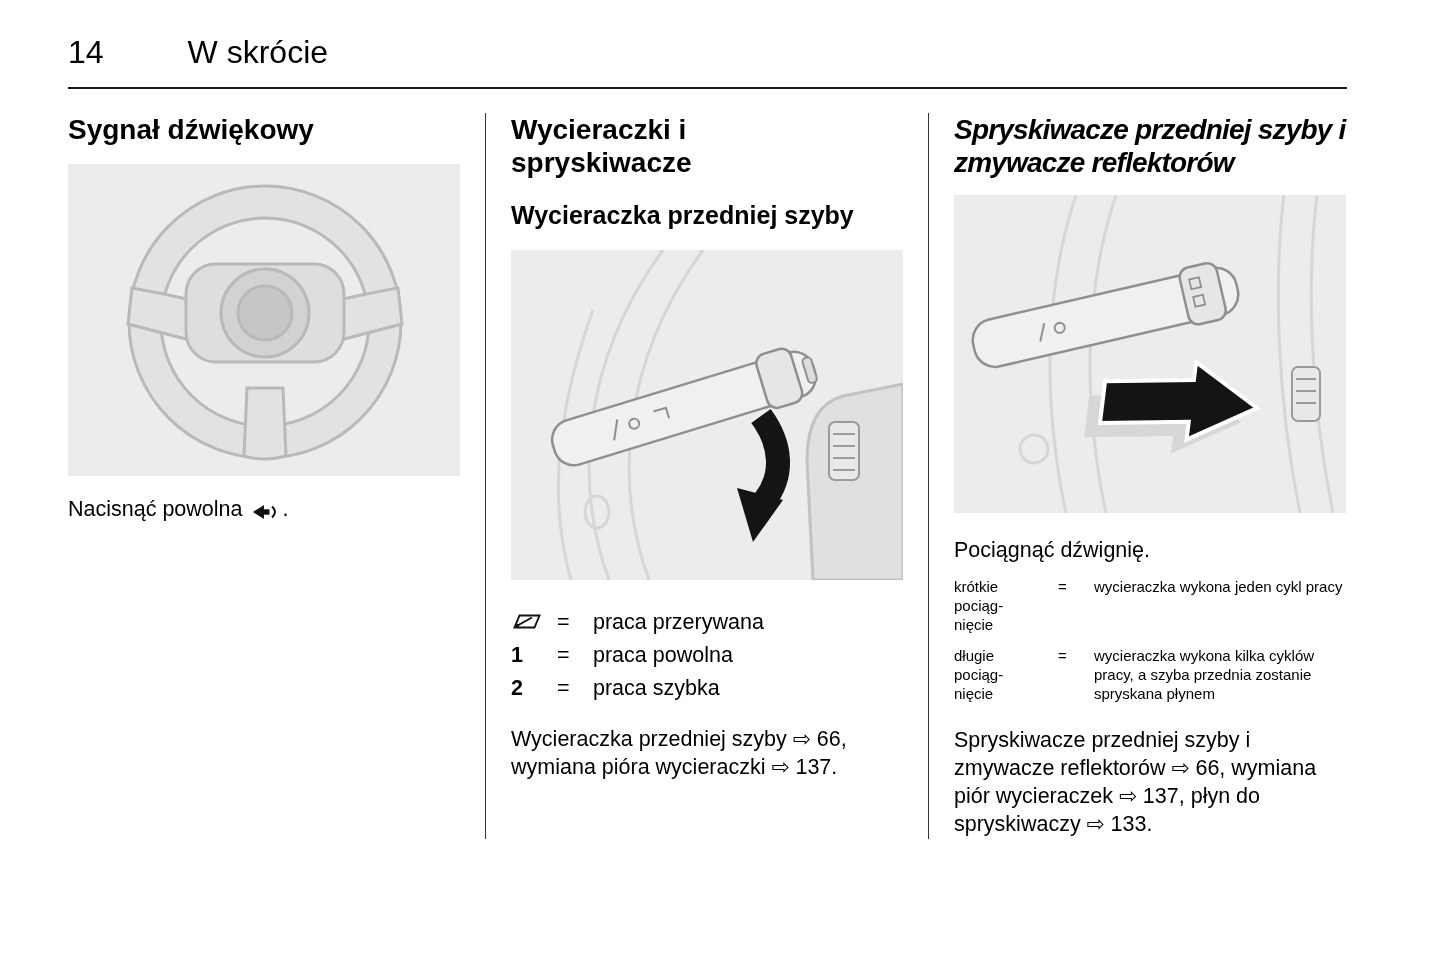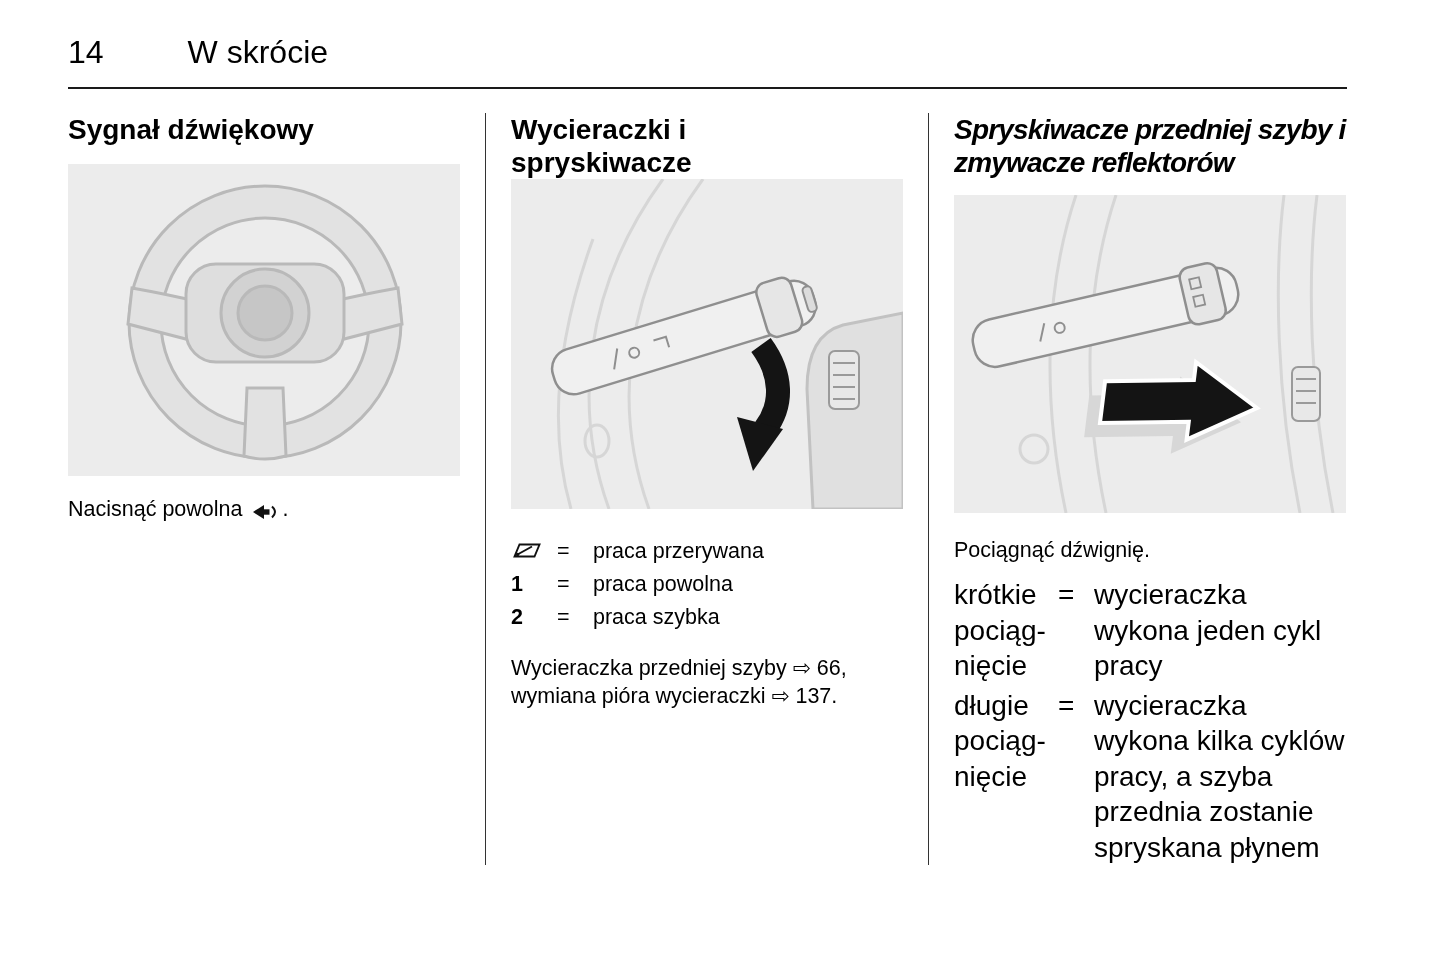--- a/index.html
+++ b/index.html
@@ -39,21 +39,21 @@
 
   .legend { margin-top:28px; font-size:21.5px; }
   .lg-row { display:flex; align-items:baseline; line-height:1.25; margin-bottom:6px; }
   .lg-sym { width:46px; flex:0 0 46px; font-weight:700; }
   .lg-sym svg { position:relative; top:3px; }
   .lg-eq { width:36px; flex:0 0 36px; }
   .lg-txt { flex:1; }
 
   p.body-text { margin-top:24px; font-size:21.5px; line-height:1.3; }
 
-  .def-table { margin-top:12px; display:grid; grid-template-columns:104px 36px 1fr; row-gap:4px; font-size:28px; }
+  .def-table { margin-top:12px; display:grid; grid-template-columns:104px 36px 1fr; row-gap:12px; font-size:15px; }
   .def-term { white-space:pre-line; line-height:1.27; }
   .def-eq { line-height:1.27; }
   .def-desc { line-height:1.27; }
 
   .lead { margin-top:24px; font-size:21.5px; line-height:1.3; }
 </style>
 </head>
 <body>
 
 <div class="page">
@@ -94,20 +94,21 @@
         </span>
         <span>.</span>
       </div>
     </section>
 
     <div class="divider"></div>
 
     <section class="col col2">
       <h2 class="heading">Wycieraczki i
 spryskiwacze</h2>
+      <h3 class="subheading">Wycieraczka przedniej szyby</h3>
 
       <svg class="illustration" width="392" height="330" viewBox="0 0 392 330" xmlns="http://www.w3.org/2000/svg">
         <rect width="392" height="330" fill="#ececec"></rect>
         <g fill="none" stroke="#d6d6d6" stroke-width="3">
           <path d="M60 330 C 40 260 42 170 82 60"></path>
           <path d="M98 330 C 62 230 72 110 152 0"></path>
           <path d="M138 330 C 102 230 112 110 192 0"></path>
           <ellipse cx="86" cy="262" rx="12" ry="16"></ellipse>
         </g>
         <path d="M302 330 L 296 210 Q 296 156 332 146 L 392 134 L 392 330 Z" fill="#e0e0e0" stroke="#c2c2c2" stroke-width="3"></path>
@@ -195,16 +196,17 @@
         <span class="def-eq">=</span>
         <span class="def-desc">wycieraczka wykona jeden cykl pracy</span>
 
         <span class="def-term">długie
 pociąg-
 nięcie</span>
         <span class="def-eq">=</span>
         <span class="def-desc">wycieraczka wykona kilka cyklów pracy, a szyba przednia zostanie spryskana płynem</span>
       </div>
 
+      <p class="body-text">Spryskiwacze przedniej szyby i zmywacze reflektorów ⇨ 66, wymiana piór wycieraczek ⇨ 137, płyn do spryskiwaczy ⇨ 133.</p>
     </section>
 
   </div>
 </div>
 
 </body></html>

